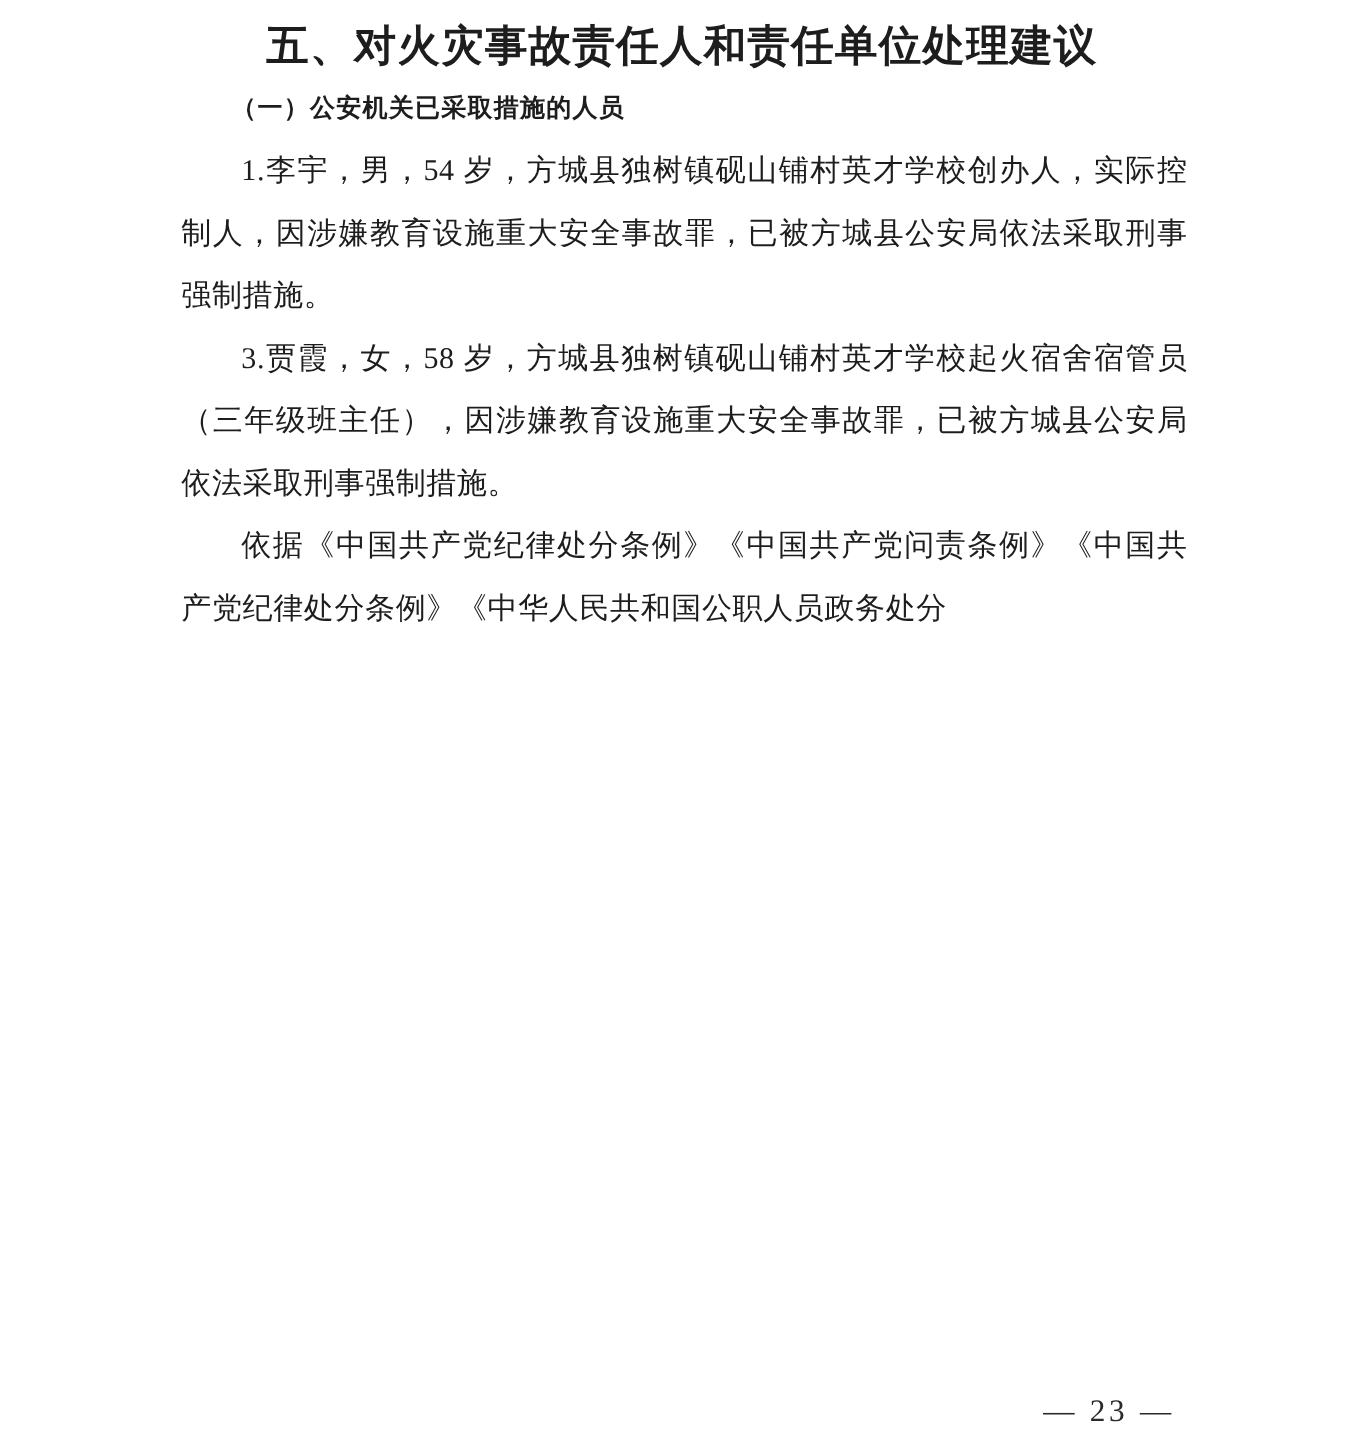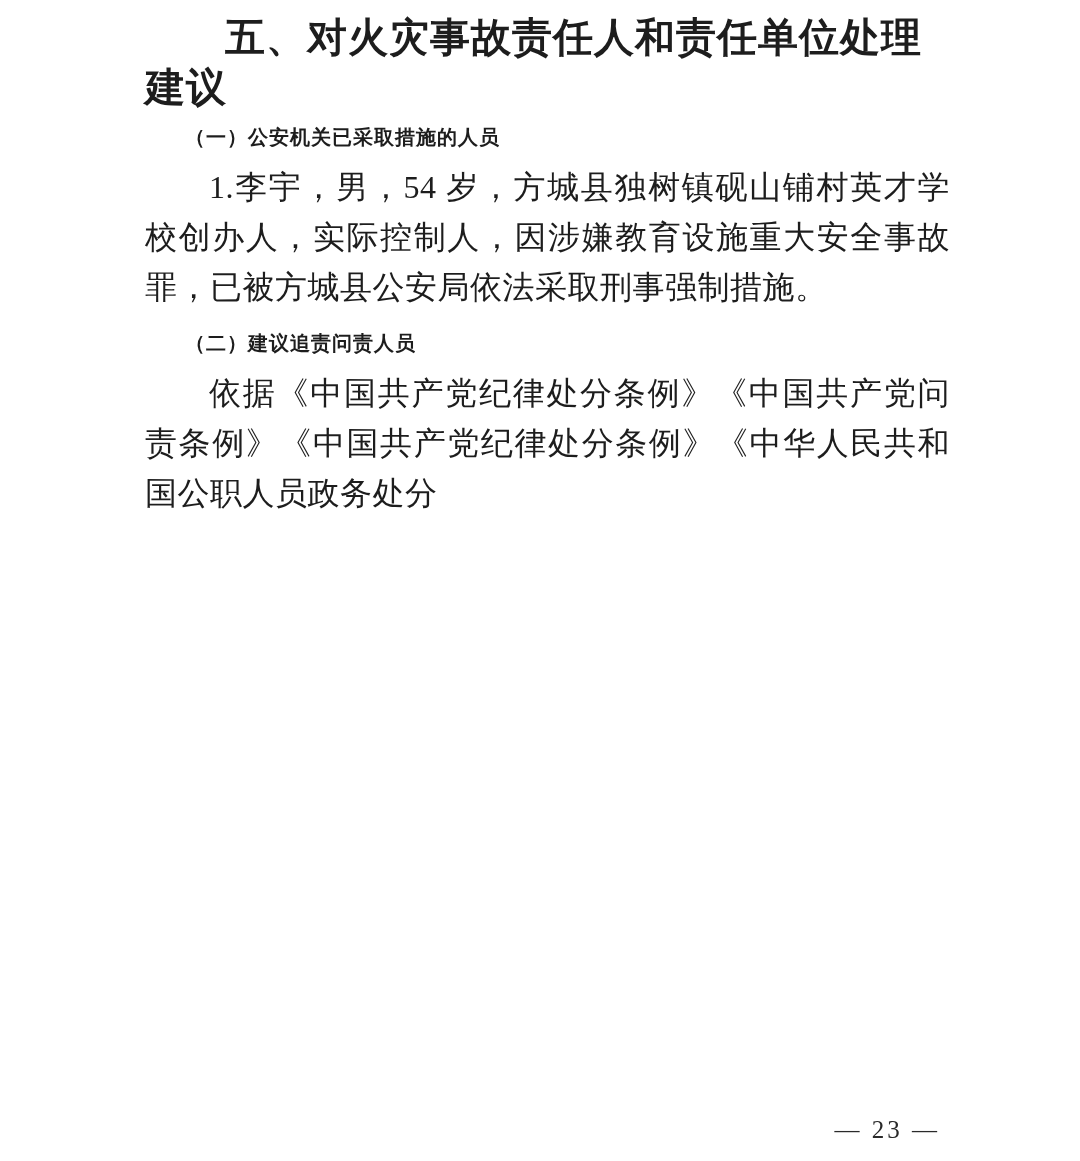--- a/index.html
+++ b/index.html
@@ -17,40 +17,40 @@
   }
   .page {
     position: absolute;
     left: 145px;
     top: 12px;
     width: 805px;
   }
   .h1 {
     font-family: "Liberation Sans", "DejaVu Sans", sans-serif;
     font-weight: bold;
-    font-size: 40px;
+    font-size: 34px;
     line-height: 50px;
     text-indent: 2em;
     letter-spacing: 1px;
     margin: 0;
   }
   .h2 {
     font-family: "Liberation Serif", "DejaVu Serif", serif;
     font-weight: bold;
     font-size: 20px;
     line-height: 50px;
     text-indent: 2em;
     letter-spacing: 1px;
     margin: 0;
   }
   .h2.second {
     margin-top: 6px;
   }
   .para {
-    font-size: 32px;
+    font-size: 24px;
     line-height: 50px;
     text-indent: 2em;
     text-align: justify;
     letter-spacing: 0.5px;
     margin: 0;
   }
   .page-number {
     position: absolute;
     right: 140px;
     top: 1116px;
@@ -65,22 +65,22 @@
 
 <div class="page">
 
   <div class="h1">五、对火灾事故责任人和责任单位处理建议</div>
 
   <div class="h2">（一）公安机关已采取措施的人员</div>
 
   <p class="para">1.李宇，男，54 岁，方城县独树镇砚山铺村英才学校创办人，实际控制人，因涉嫌教育设施重大安全事故罪，已被方城县公安局依法采取刑事强制措施。</p>
 
 
+  <p class="para">3.贾霞，女，58 岁，方城县独树镇砚山铺村英才学校起火宿舍宿管员（三年级班主任），因涉嫌教育设施重大安全事故罪，已被方城县公安局依法采取刑事强制措施。</p>
 
 
 
-  <div class="h2 second">（二）建议追责问责人员</div>
 
   <p class="para">依据《中国共产党纪律处分条例》《中国共产党问责条例》《中国共产党纪律处分条例》《中华人民共和国公职人员政务处分</p>
 
 </div>
 
 <div class="page-number">— 23 —</div>
 
 </body></html>

